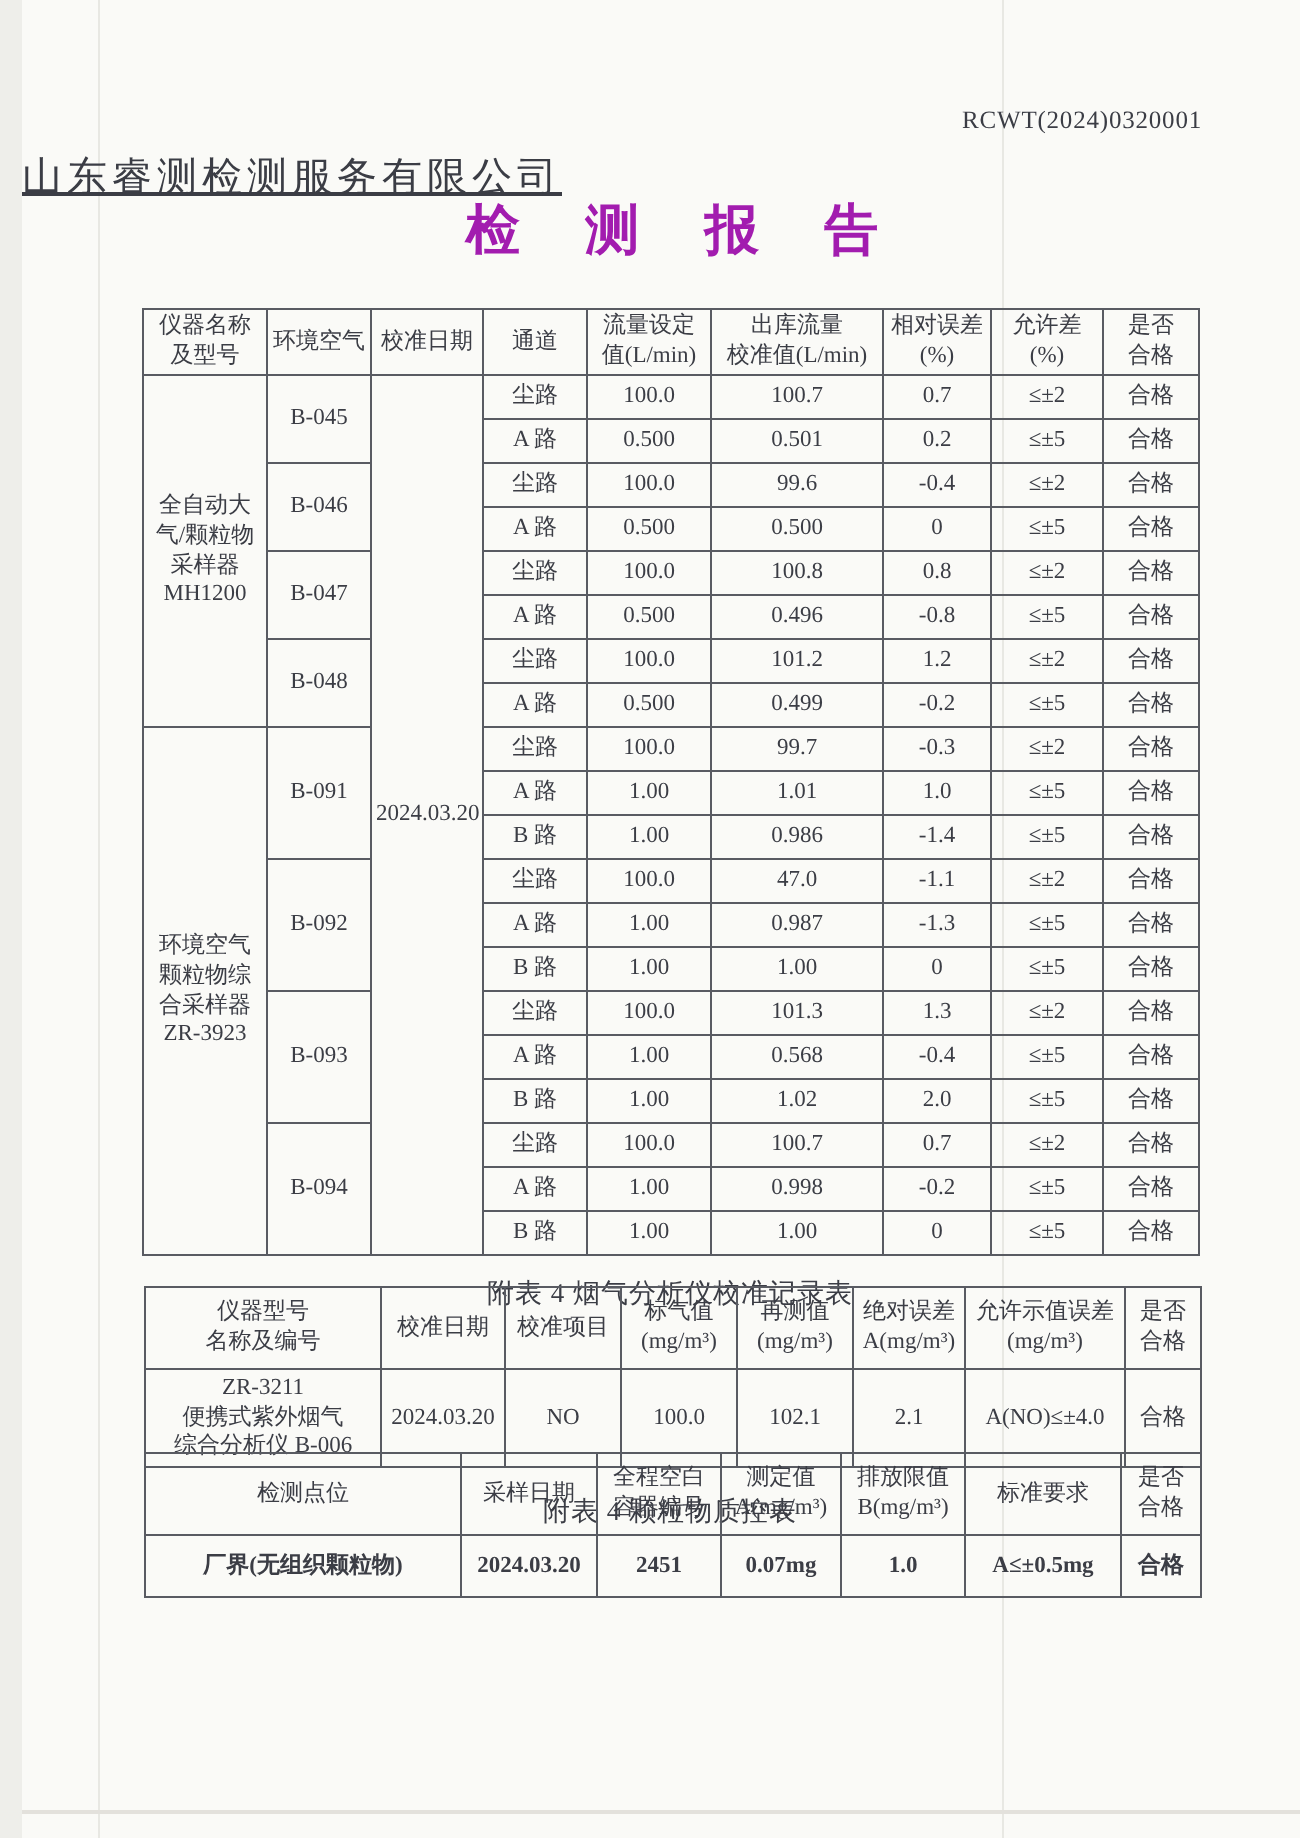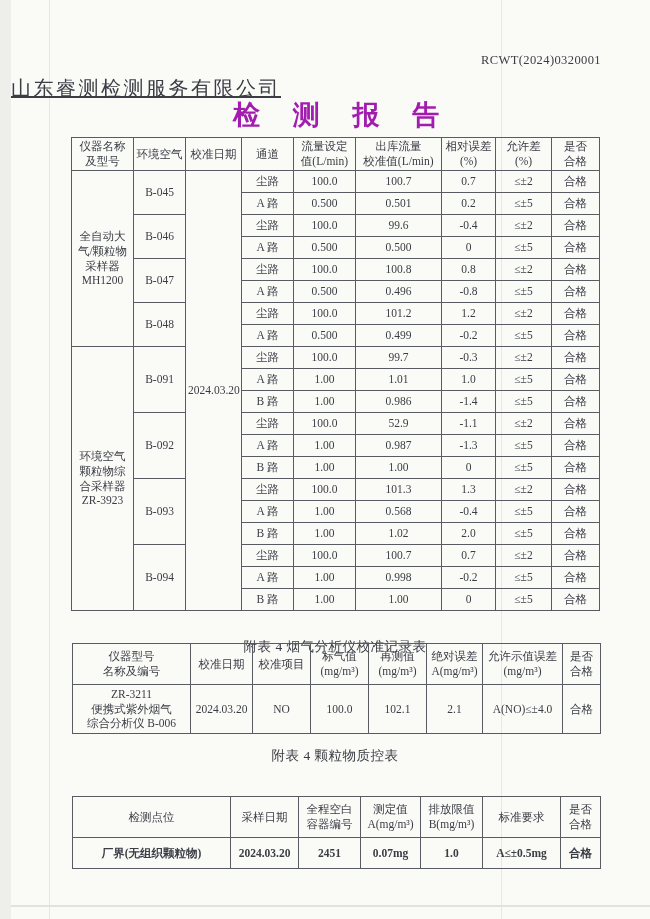--- a/index.html
+++ b/index.html
@@ -43,27 +43,27 @@
     background:transparent;
   }
   th,td{
     border:1px solid #595b62;
     font-size:11.5px;font-weight:normal;
     text-align:center;vertical-align:middle;
     white-space:pre-line;line-height:1.3;
     padding:1px 2px;color:#3b3d45;
     overflow:hidden;
   }
-  #table3{top:137px;left:60px;width:528px;}
+  #table3{top:154px;left:60px;width:528px;}
   #table3 thead th{height:30px;}
   #table3 tbody td{height:19px;}
   #table4{top:643px;left:61px;width:528px;}
   #table4 thead th{height:38px;}
   #table4 tbody td{height:46px;}
-  #table5{top:796px;left:61px;width:528px;}
+  #table5{top:726px;left:61px;width:528px;}
   #table5 thead th{height:38px;}
   #table5 tbody td{height:28px;font-weight:bold;}
 
   .t4-caption{top:638px;}
   .t5-caption{top:747px;}
 
   
   .c3-0{width:62px;} .c3-1{width:52px;} .c3-2{width:56px;} .c3-3{width:52px;}
   .c3-4{width:62px;} .c3-5{width:86px;} .c3-6{width:54px;} .c3-7{width:56px;} .c3-8{width:48px;}
   
@@ -217,21 +217,21 @@
           <td>1.00</td>
           <td>0.986</td>
           <td>-1.4</td>
           <td>≤±5</td>
           <td>合格</td>
         </tr>
         <tr>
           <td rowspan="3">B-092</td>
           <td>尘路</td>
           <td>100.0</td>
-          <td>52.9</td>
+          <td>47.0</td>
           <td>-1.1</td>
           <td>≤±2</td>
           <td>合格</td>
         </tr>
         <tr>
           <td>A 路</td>
           <td>1.00</td>
           <td>0.987</td>
           <td>-1.3</td>
           <td>≤±5</td>

